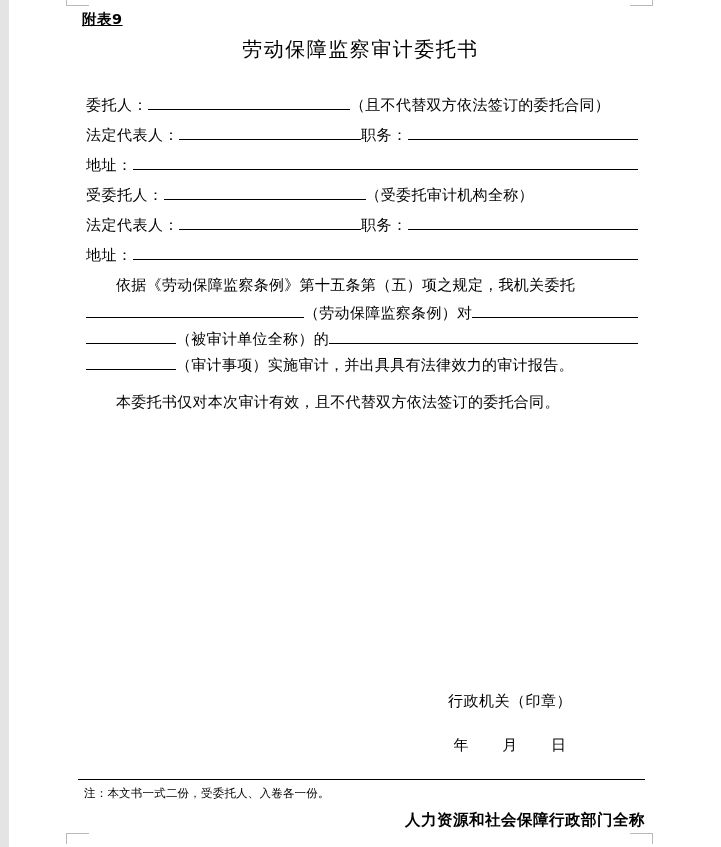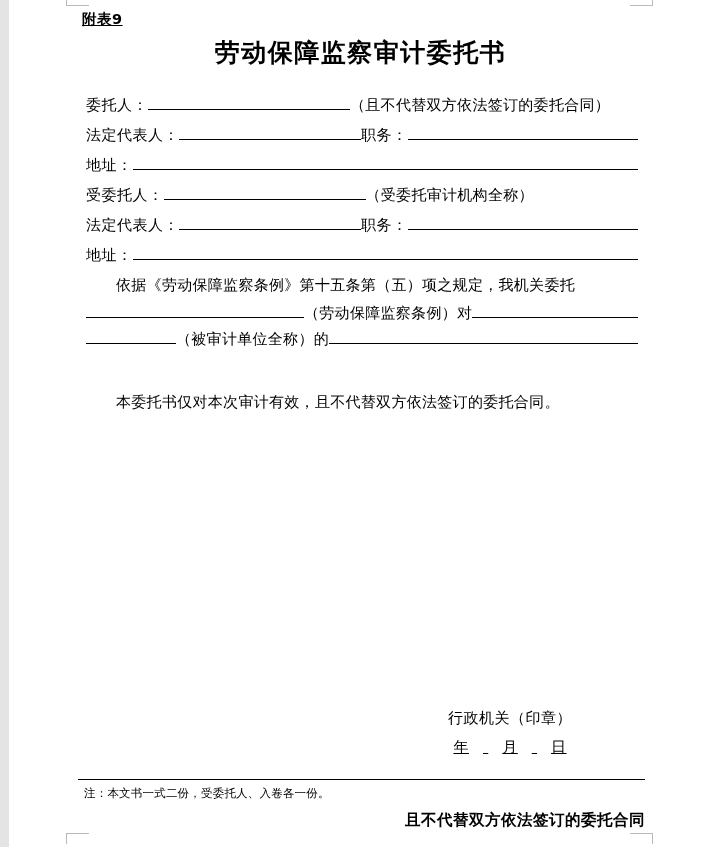--- a/index.html
+++ b/index.html
@@ -52,22 +52,22 @@
     letter-spacing: 0.5px;
     text-decoration: underline;
   }
 
   .doc-title {
     position: absolute;
     left: 0;
     top: 36px;
     width: 721px;
     text-align: center;
-    font-size: 25px;
-    font-weight: bold;
+    font-size: 20px;
+    font-weight: normal;
     letter-spacing: 1.5px;
   }
 
   
   .form-block {
     position: absolute;
     left: 86px;
     width: 552px;
   }
   .form-block.block-a { top: 94px; }
@@ -132,30 +132,29 @@
     width: 552px;
     font-size: 15px;
     text-indent: 30px;
     letter-spacing: 0.3px;
   }
 
   
   .sign-block {
     position: absolute;
     left: 380px;
-    top: 709px;
+    top: 692px;
     width: 260px;
     font-size: 15px;
     text-align: center;
   }
   .sign-org { letter-spacing: 0.5px; }
   .sign-date {
-    margin-top: 10px;
-    letter-spacing: 0.5px;
-    text-decoration: underline;
+    margin-top: 25px;
+    letter-spacing: 0.5px;
   }
   .sign-date span { margin: 0 14px; }
 
   
   .footer-rule {
     position: absolute;
     left: 78px;
     top: 779px;
     width: 567px;
     height: 0;
@@ -251,31 +250,35 @@
       <span class="txt">（劳动保障监察条例）对</span>
       <span class="blank grow"></span>
     </div>
 
     <div class="pline">
       <span class="blank b-2"></span>
       <span class="txt">（被审计单位全称）的</span>
       <span class="blank grow"></span>
     </div>
 
+    <div class="pline">
+      <span class="blank b-3"></span>
+      <span class="txt">（审计事项）实施审计，并出具具有法律效力的审计报告。</span>
+    </div>
 
   </div>
 
   <div class="closing-para">本委托书仅对本次审计有效，且不代替双方依法签订的委托合同。</div>
 
   <div class="sign-block">
     <div class="sign-org">行政机关（印章）</div>
     <div class="sign-date">
       <span>年</span>
       <span>月</span>
       <span>日</span>
     </div>
   </div>
 
   <div class="footer-rule"></div>
   <div class="footer-note">注：本文书一式二份，受委托人、入卷各一份。</div>
-  <div class="footer-issuer">且不代替双方依法签订的委托合同</div>
+  <div class="footer-issuer">人力资源和社会保障行政部门全称</div>
 
 </div>
 
 </body></html>

